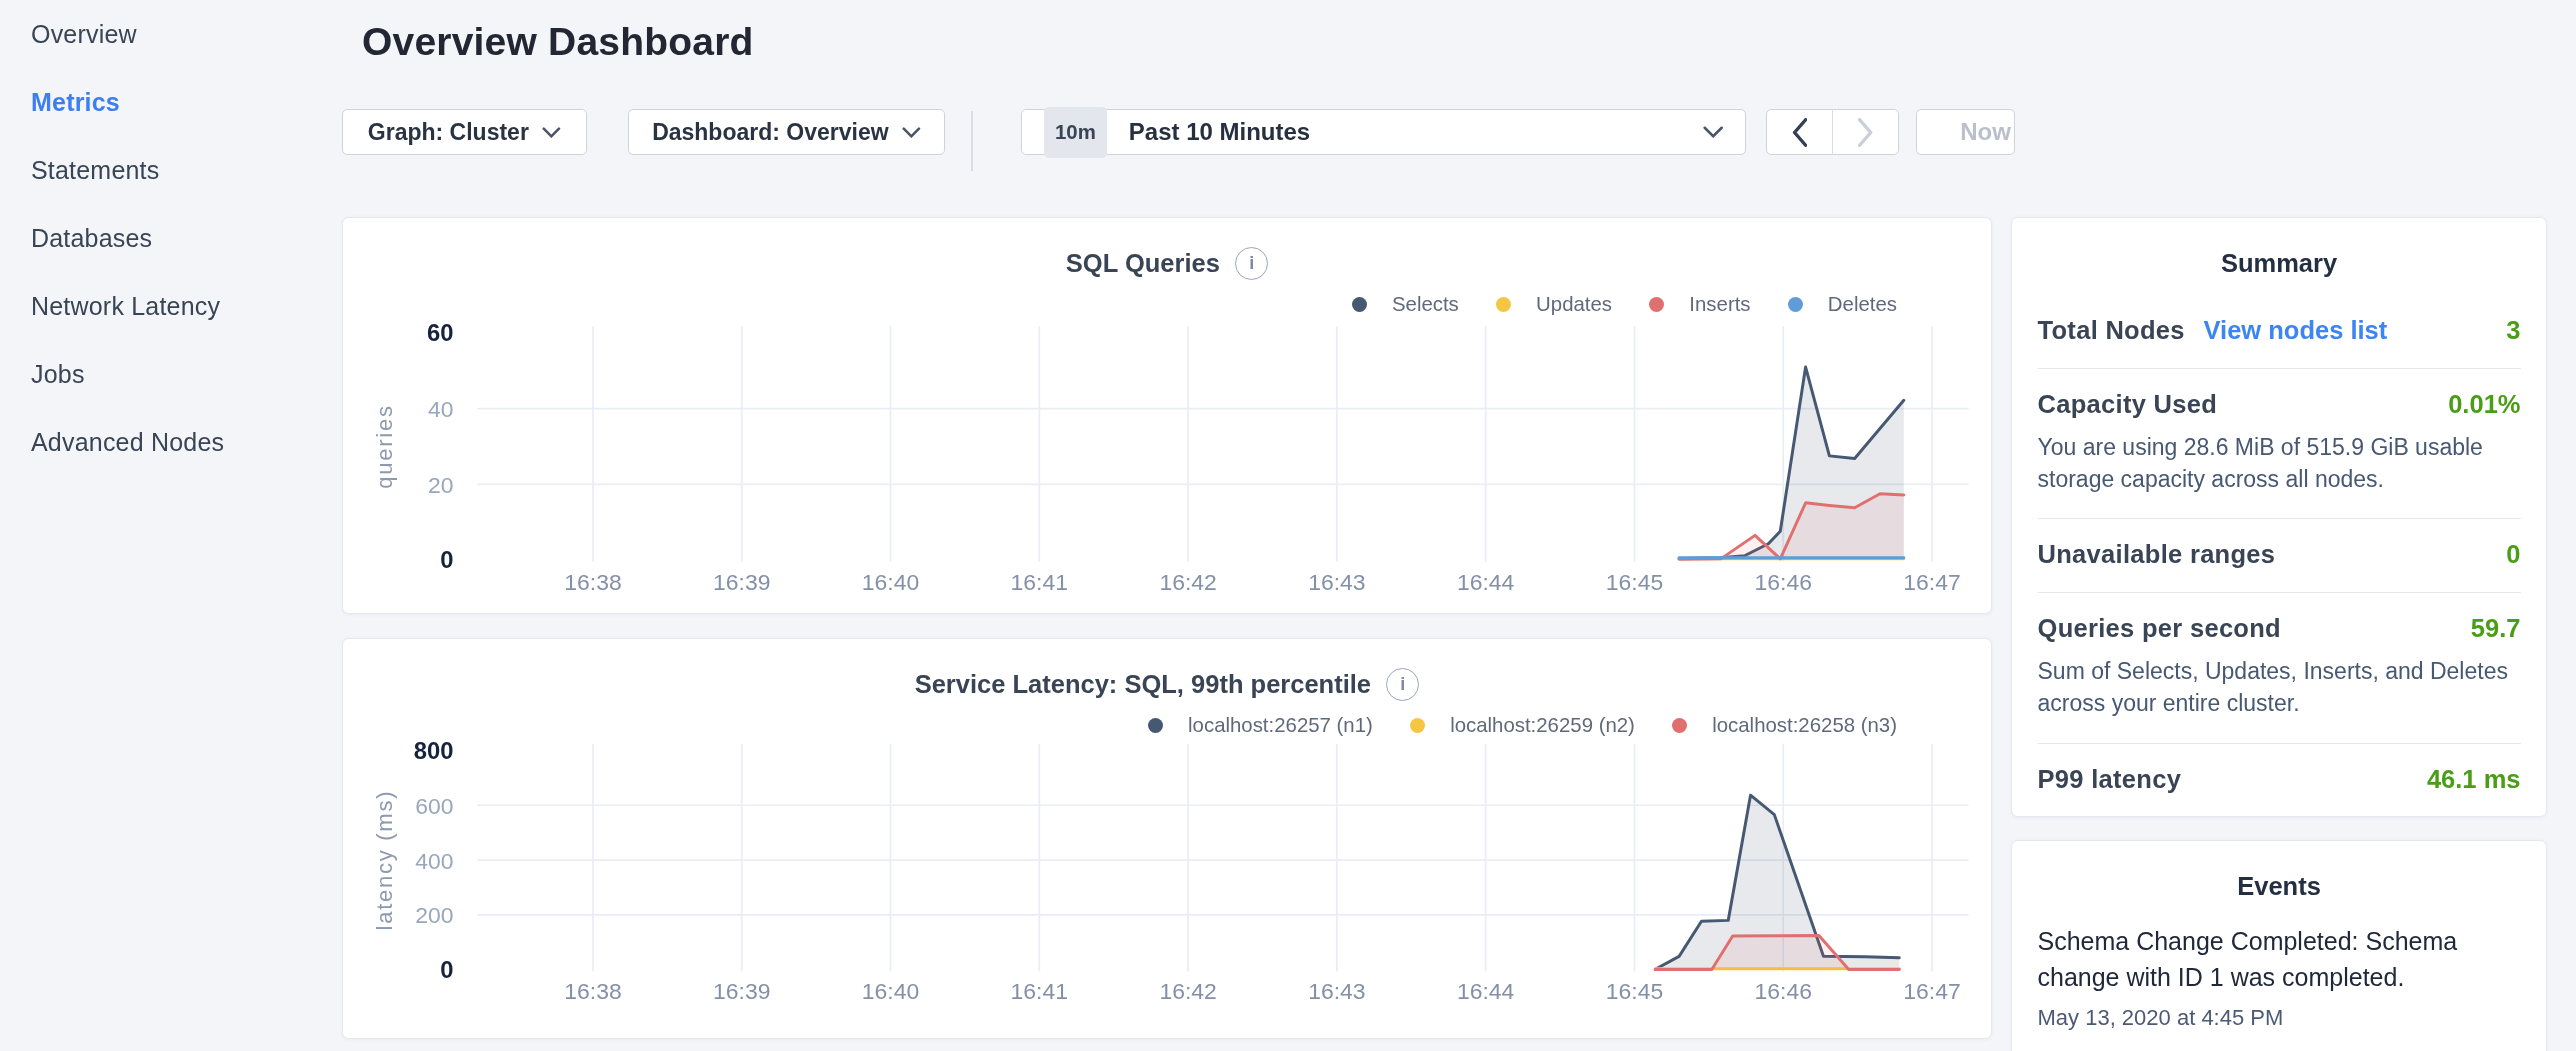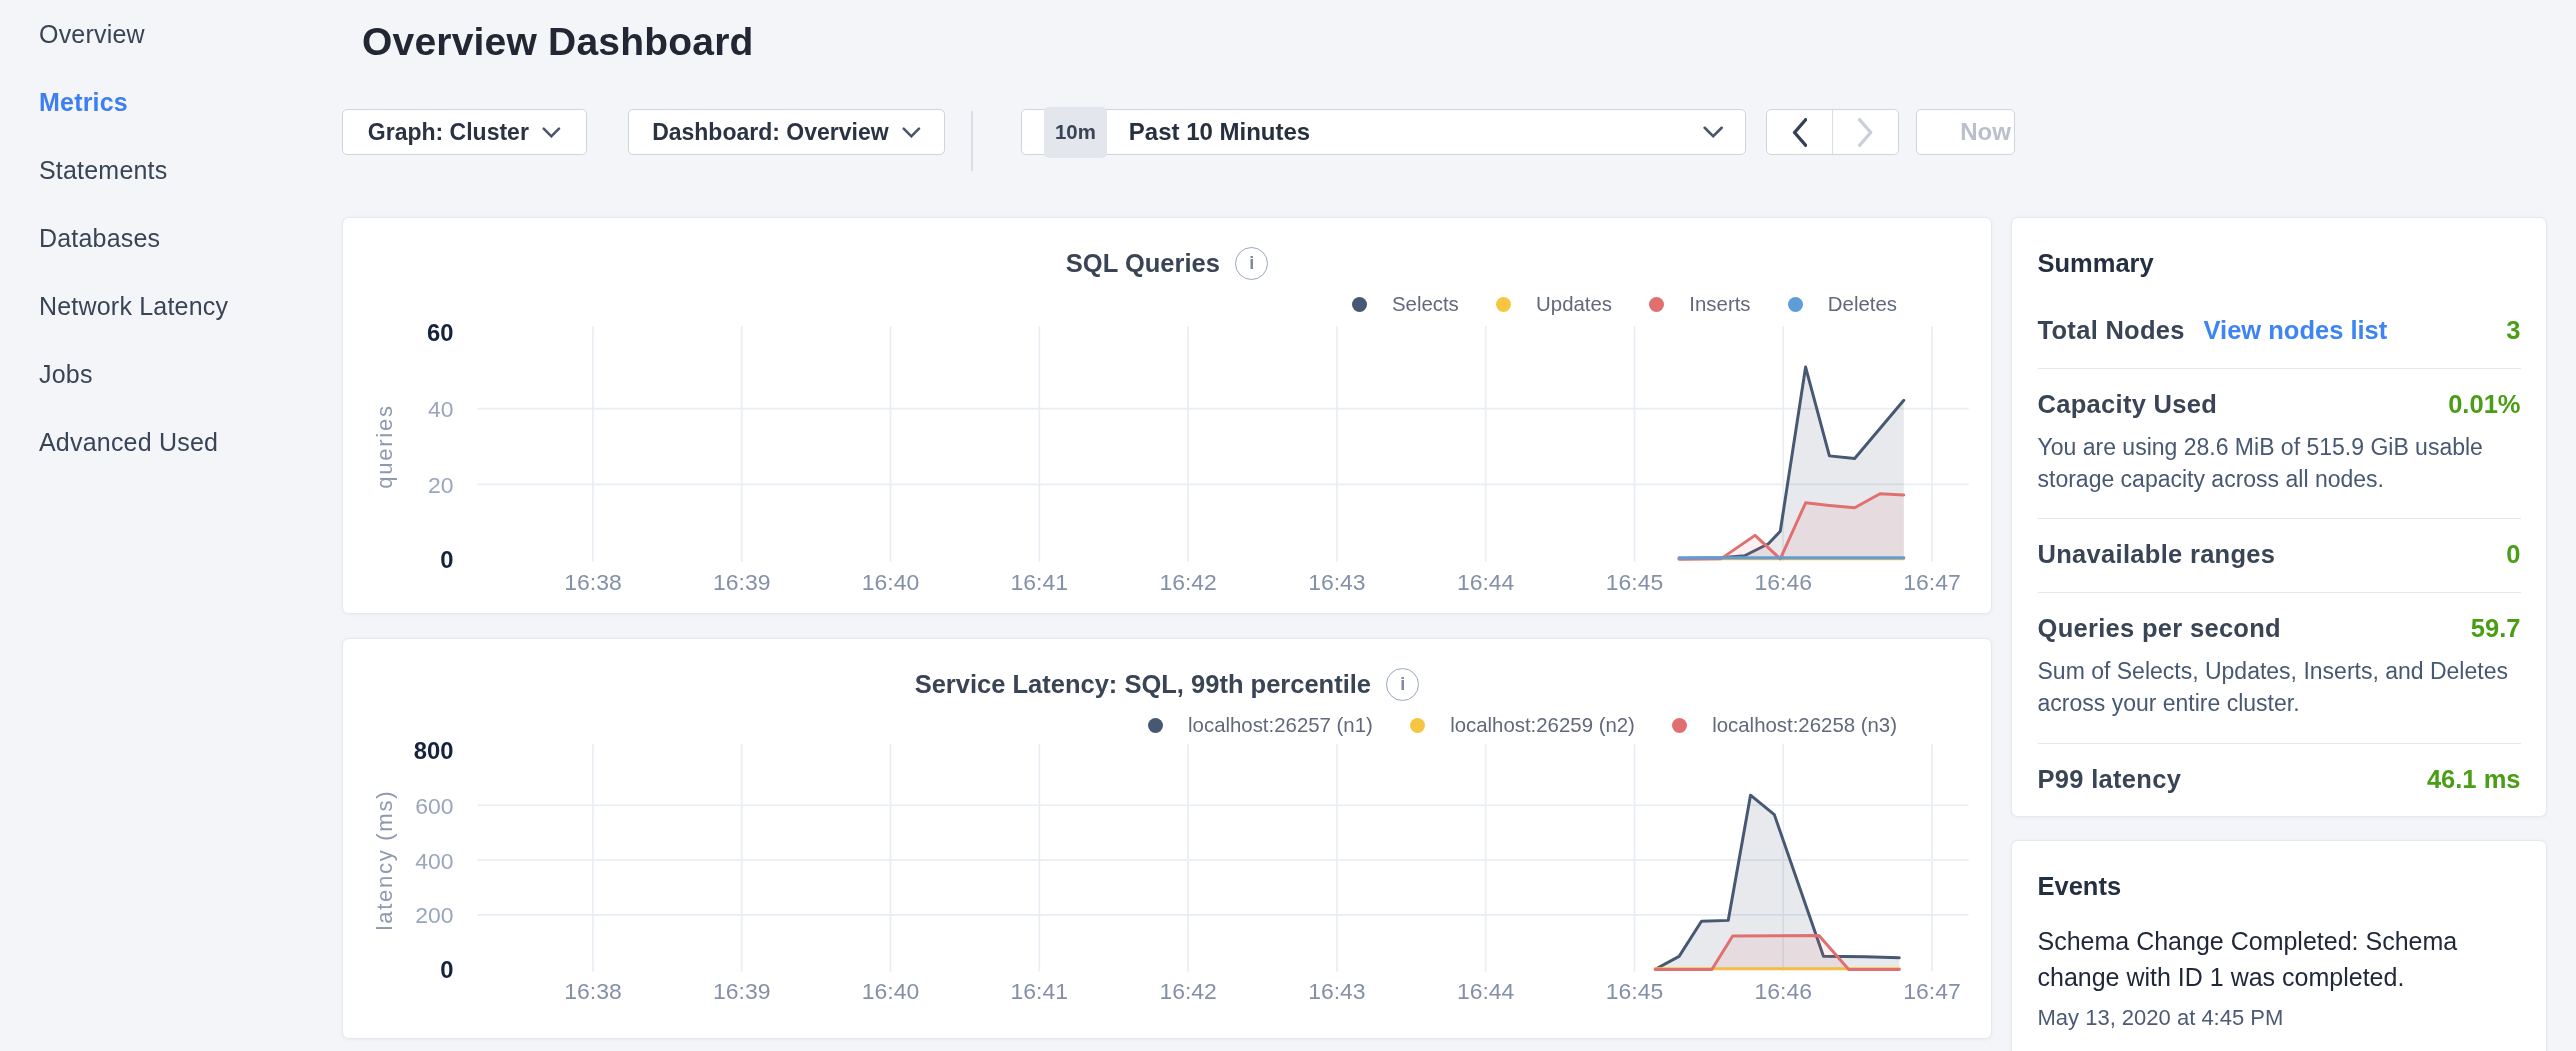--- a/index.html
+++ b/index.html
@@ -5,21 +5,21 @@
   html,body{margin:0;padding:0;}
   body{
     width:2576px;height:1051px;overflow:hidden;position:relative;
     background:#f4f5f9;
     font-family:"Liberation Sans","DejaVu Sans",sans-serif;
     color:#394455;
   }
   .abs{position:absolute;}
 
   
-  .sidebar{left:16px;top:0;width:294px;height:1051px;padding-top:17px;box-sizing:border-box;}
+  .sidebar{left:8px;top:0;width:294px;height:1051px;padding-top:17px;box-sizing:border-box;}
   .side-item{
     display:flex;align-items:center;height:34px;margin:0 0 34px 23px;
     font-size:25px;font-weight:500;color:#394455;cursor:pointer;letter-spacing:0.2px;
   }
   .side-item.active{color:#3d7ef0;font-weight:700;}
 
   
   .page-title{left:362px;top:20.4px;font-size:39px;font-weight:600;color:#222733;letter-spacing:0.2px;}
   .btnbox{
     position:absolute;top:109px;height:46px;background:#fff;border:1.7px solid #ced3dc;
@@ -65,21 +65,21 @@
 
   .xtick{font-family:"Liberation Sans",sans-serif;font-size:27px;fill:#8390a8;text-anchor:middle;}
   .ytick{font-family:"Liberation Sans",sans-serif;font-size:27px;fill:#9aa6bc;text-anchor:end;}
   .ytick-strong{font-family:"Liberation Sans",sans-serif;font-size:28px;font-weight:700;fill:#16233c;text-anchor:end;}
   .yunit{font-family:"Liberation Sans",sans-serif;font-size:26px;fill:#8e99af;letter-spacing:2px;text-anchor:middle;}
   .grid{stroke:#e9edf4;stroke-width:2;}
 
   
   .summary-card{left:2011px;top:217px;width:536px;height:600px;padding:24px 25.5px;}
   .events-card{left:2011px;top:840px;width:536px;height:289px;padding:24px 25.5px;}
-  .panel-title{font-size:25.5px;font-weight:700;color:#242f42;margin:6.8px 0 17px 0;}
+  .panel-title{text-align:center;font-size:25.5px;font-weight:700;color:#242f42;margin:6.8px 0 17px 0;}
   .summary-row{padding:21px 0 23px 0;}
   .summary-row + .summary-row{border-top:1.7px solid #e4e7ed;}
   .summary-head{display:flex;align-items:flex-start;}
   .summary-label{font-size:25.5px;font-weight:700;color:#394455;letter-spacing:0.3px;}
   .summary-link{font-size:25.5px;font-weight:700;color:#3d84f5;margin-left:18.7px;cursor:pointer;}
   .summary-link:empty{display:none;}
   .summary-value{margin-left:auto;font-size:25.5px;font-weight:700;color:#4a9e16;}
   .summary-desc{font-size:23px;color:#475872;line-height:1.4;margin-top:12px;max-width:476px;}
   .summary-desc:empty{display:none;}
   .event-text{font-size:25px;color:#20293a;line-height:1.45;margin-top:22px;}
@@ -88,21 +88,21 @@
 </head>
 <body>
 
 <nav class="abs sidebar">
   <div class="side-item">Overview</div>
   <div class="side-item active">Metrics</div>
   <div class="side-item">Statements</div>
   <div class="side-item">Databases</div>
   <div class="side-item">Network Latency</div>
   <div class="side-item">Jobs</div>
-  <div class="side-item">Advanced Used</div>
+  <div class="side-item">Advanced Nodes</div>
 </nav>
 
 <h1 class="abs page-title" style="margin:0;">Overview Dashboard</h1>
 
 <div class="btnbox" style="left:342px;width:245px;">
   <span>Graph: Cluster</span>
   <svg class="dd-chevron" width="18.7" height="11" viewBox="0 0 22 13">
       <polyline points="2,2 11,11 20,2" fill="none" stroke="#4a5568" stroke-width="3" stroke-linecap="round"></polyline>
     </svg>
 </div>

